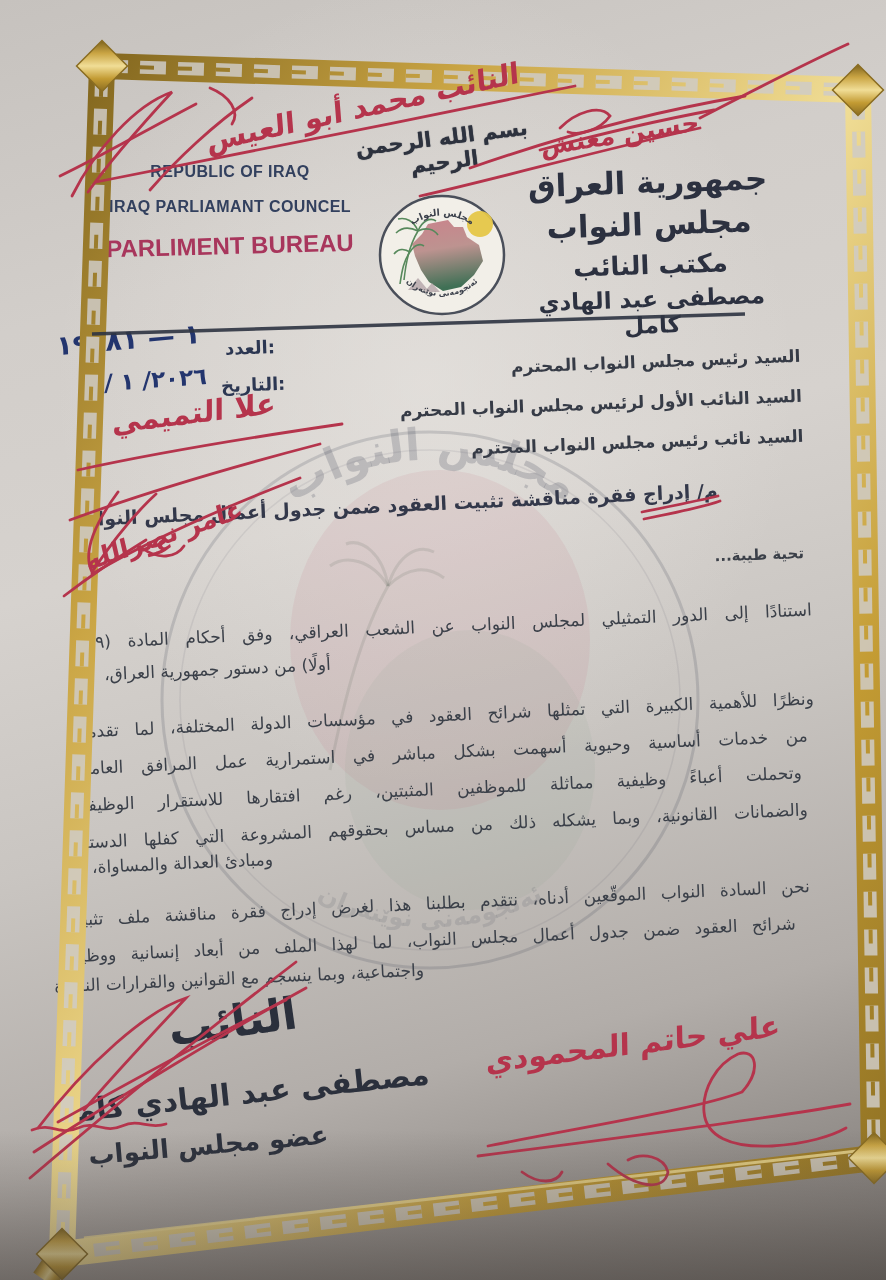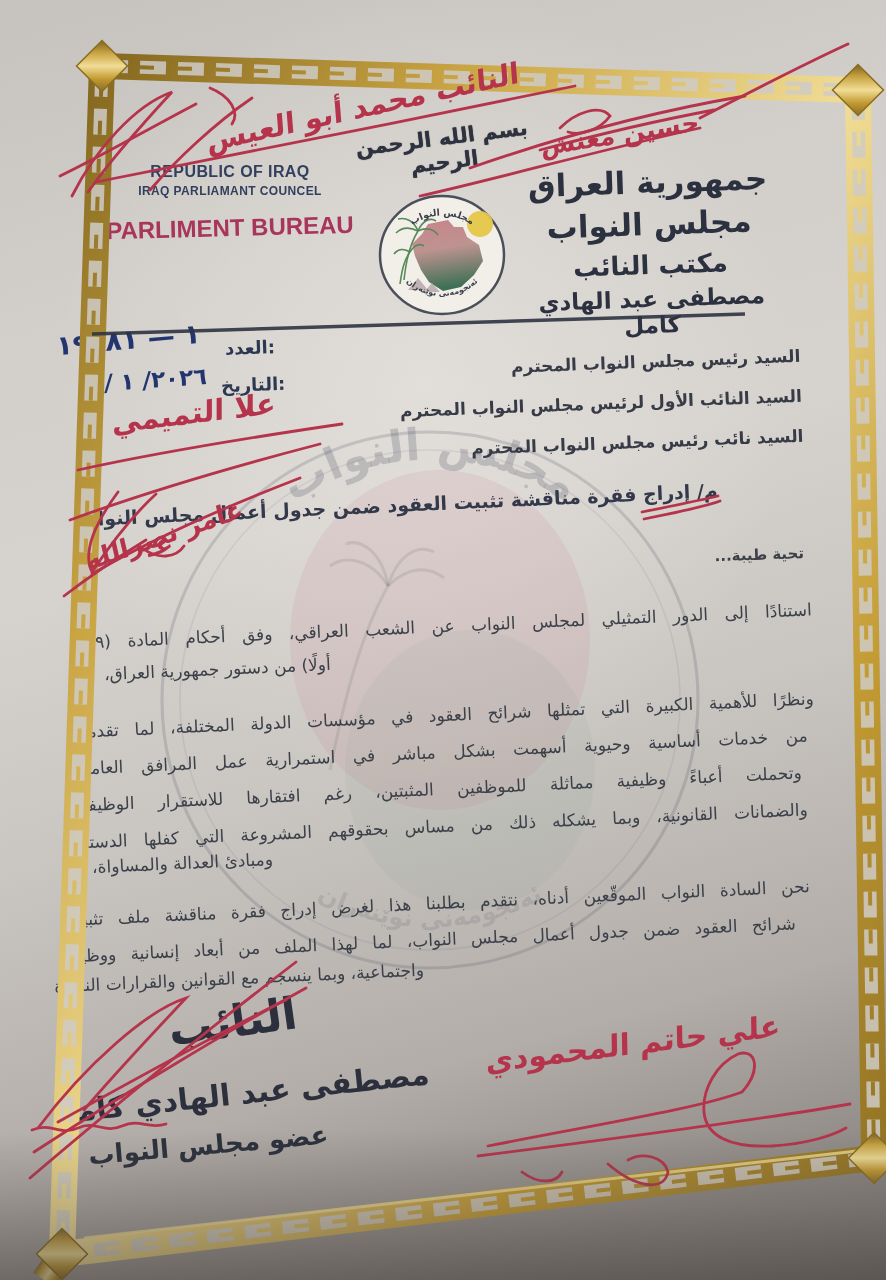--- a/index.html
+++ b/index.html
@@ -46,21 +46,21 @@
     <text font-size="44" font-weight="bold" fill="rgba(75,80,95,0.24)" letter-spacing="6">
       <textPath href="#wmTop" startOffset="50%" text-anchor="middle">مجلس النواب</textPath>
     </text>
     <text font-size="24" font-weight="bold" fill="rgba(75,80,95,0.15)" letter-spacing="3">
       <textPath href="#wmBot" startOffset="50%" text-anchor="middle">ئەنجومەنی نوێنەران</textPath>
     </text>
   </svg>
 
   <div class="abs eng" style="left:95px;top:163px;width:270px;z-index:2;">
     <div style="font-size:16px;">REPUBLIC OF IRAQ</div>
-    <div style="font-size:12px;margin-top:3px;">IRAQ PARLIAMANT COUNCEL</div>
+    <div style="font-size:16px;margin-top:17px;">IRAQ PARLIAMANT COUNCEL</div>
     <div style="font-size:24px;margin-top:16px;color:#a8365c;letter-spacing:0;transform:rotate(-1.5deg);">PARLIMENT BUREAU</div>
   </div>
 
   <div class="abs rtl" style="left:348px;top:126px;width:190px;text-align:center;font-size:21px;font-weight:bold;color:#2d323e;transform:rotate(-7deg);z-index:2;text-shadow:0 0 1px #2d323e;">بسم الله الرحمن الرحيم</div>
 
   <svg class="abs" style="left:366px;top:186px;z-index:2;" width="150" height="138" viewBox="0 0 150 138">
     <defs>
       <linearGradient id="mapGrad" x1="0" y1="0" x2="0.15" y2="1">
         <stop offset="0%" stop-color="#c9848c"></stop>
           <stop offset="45%" stop-color="#bd9390"></stop>

